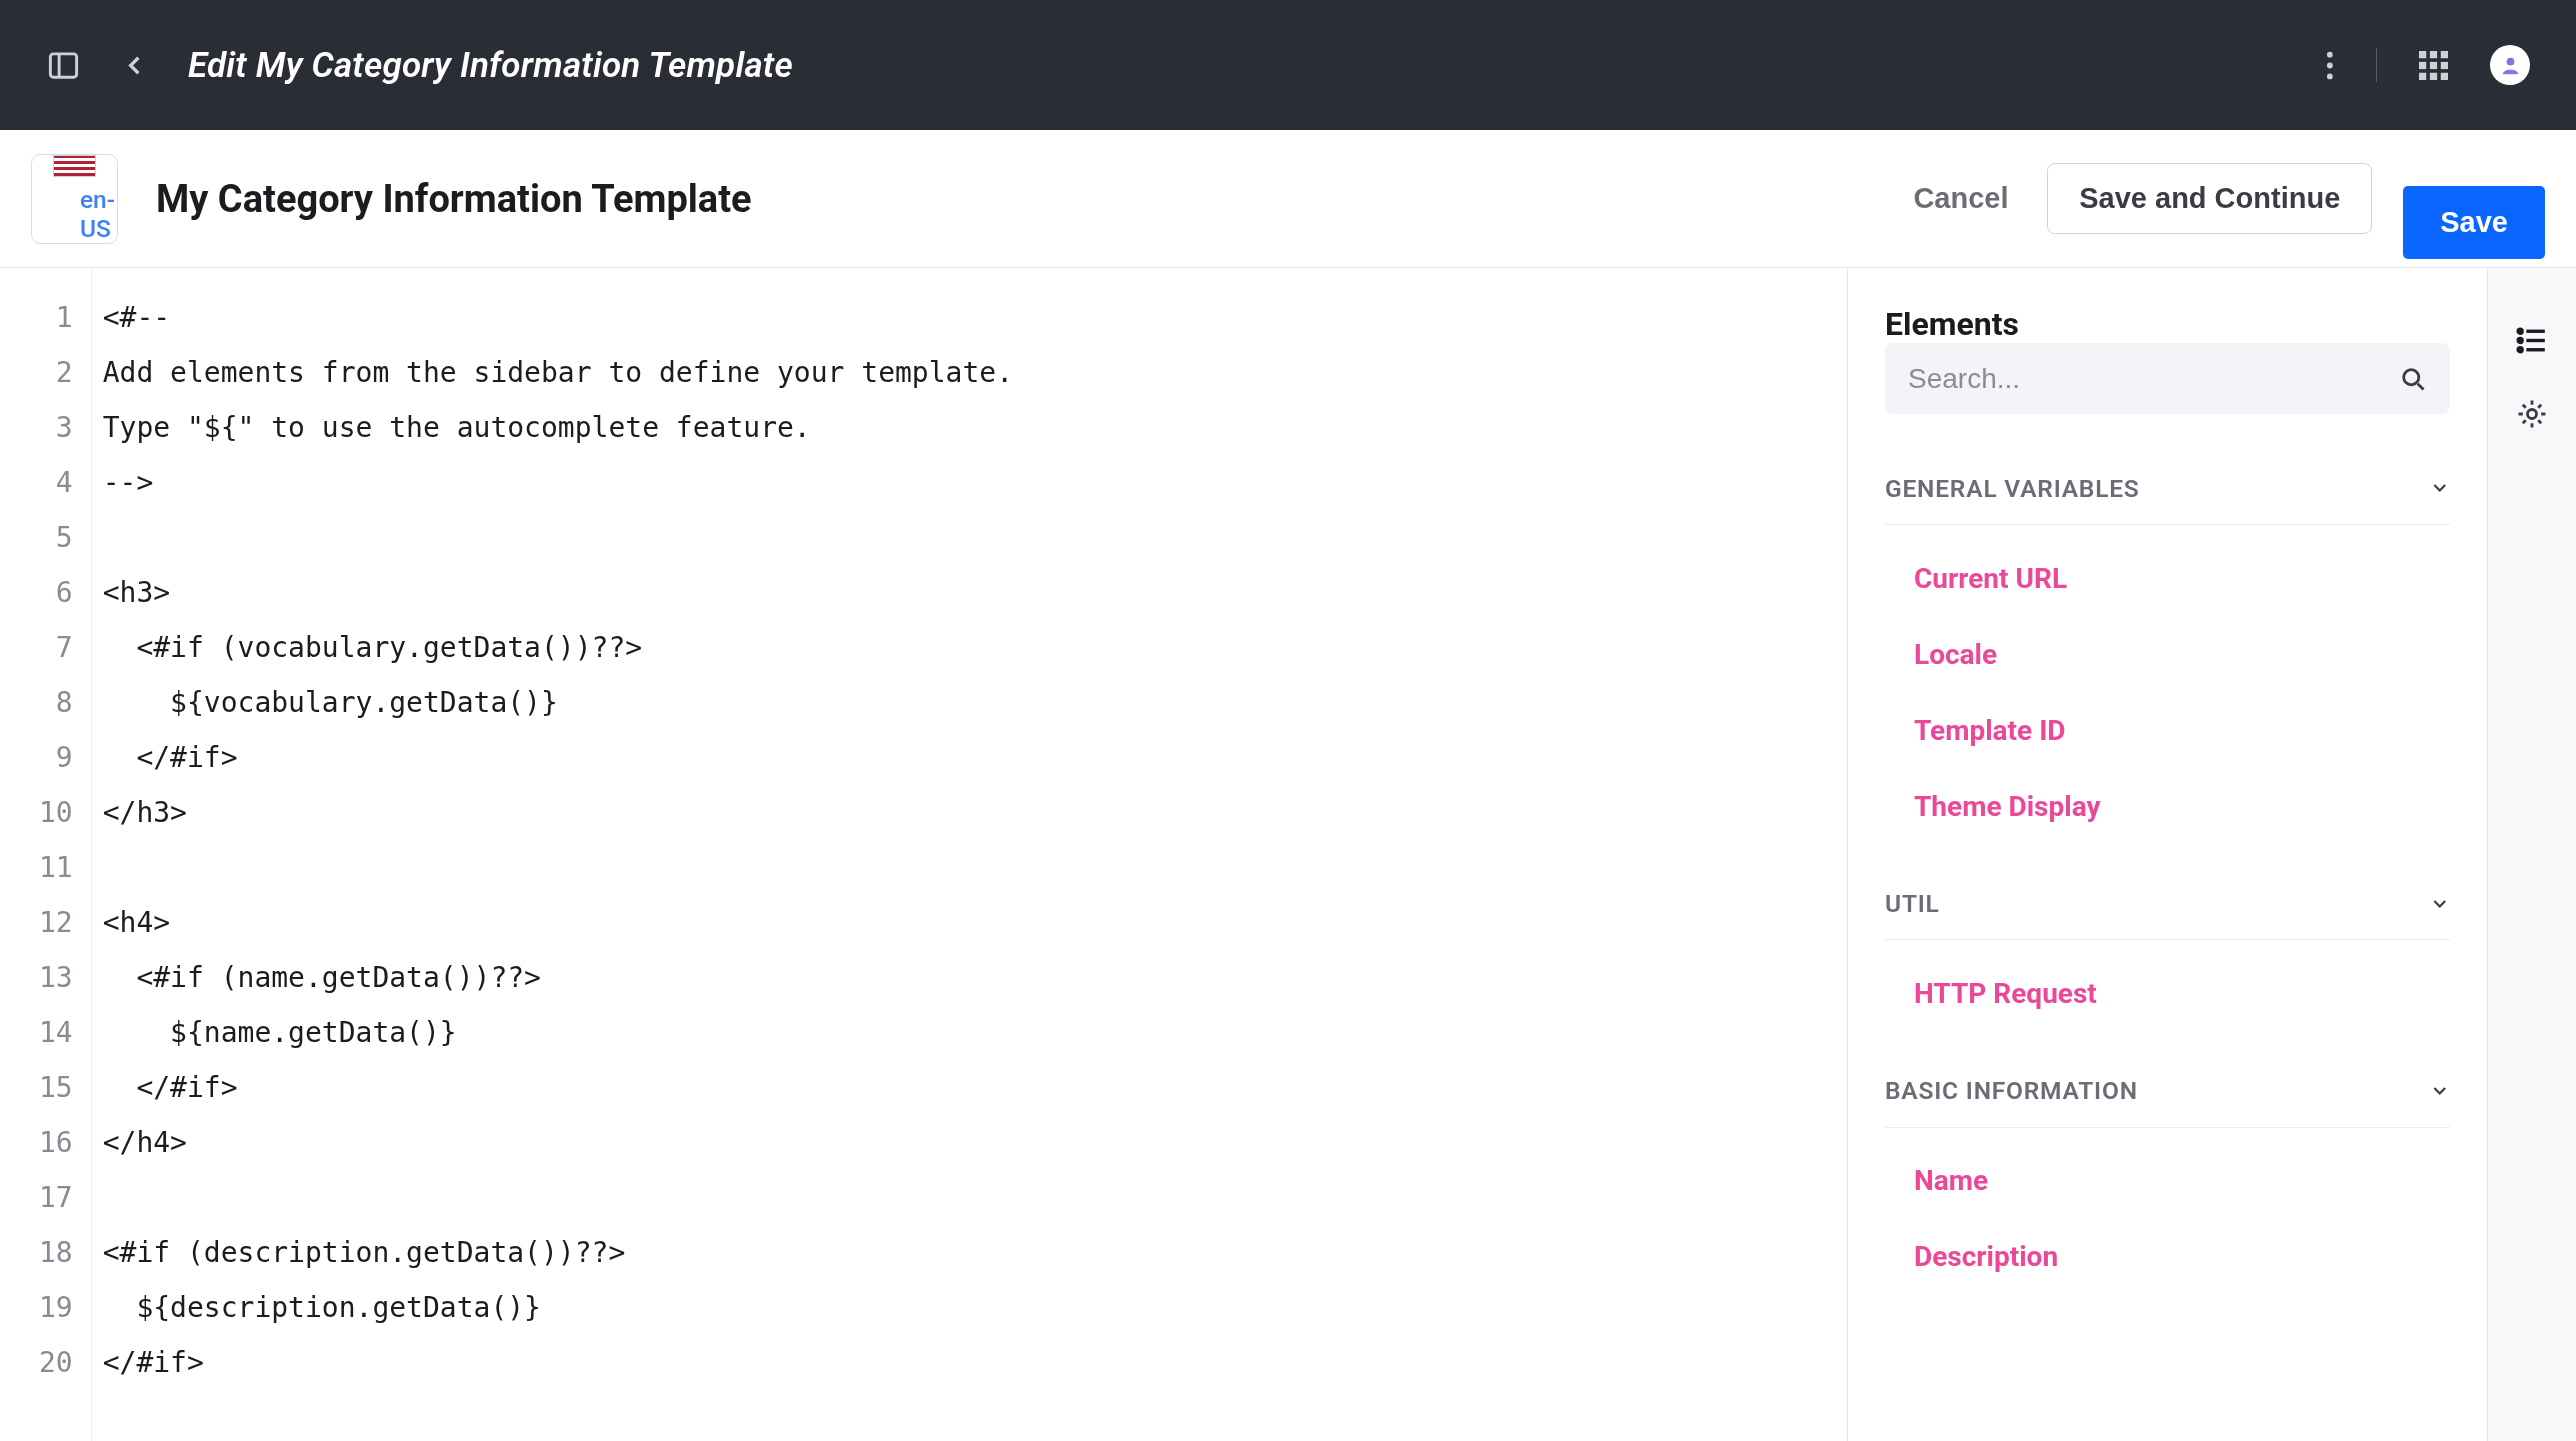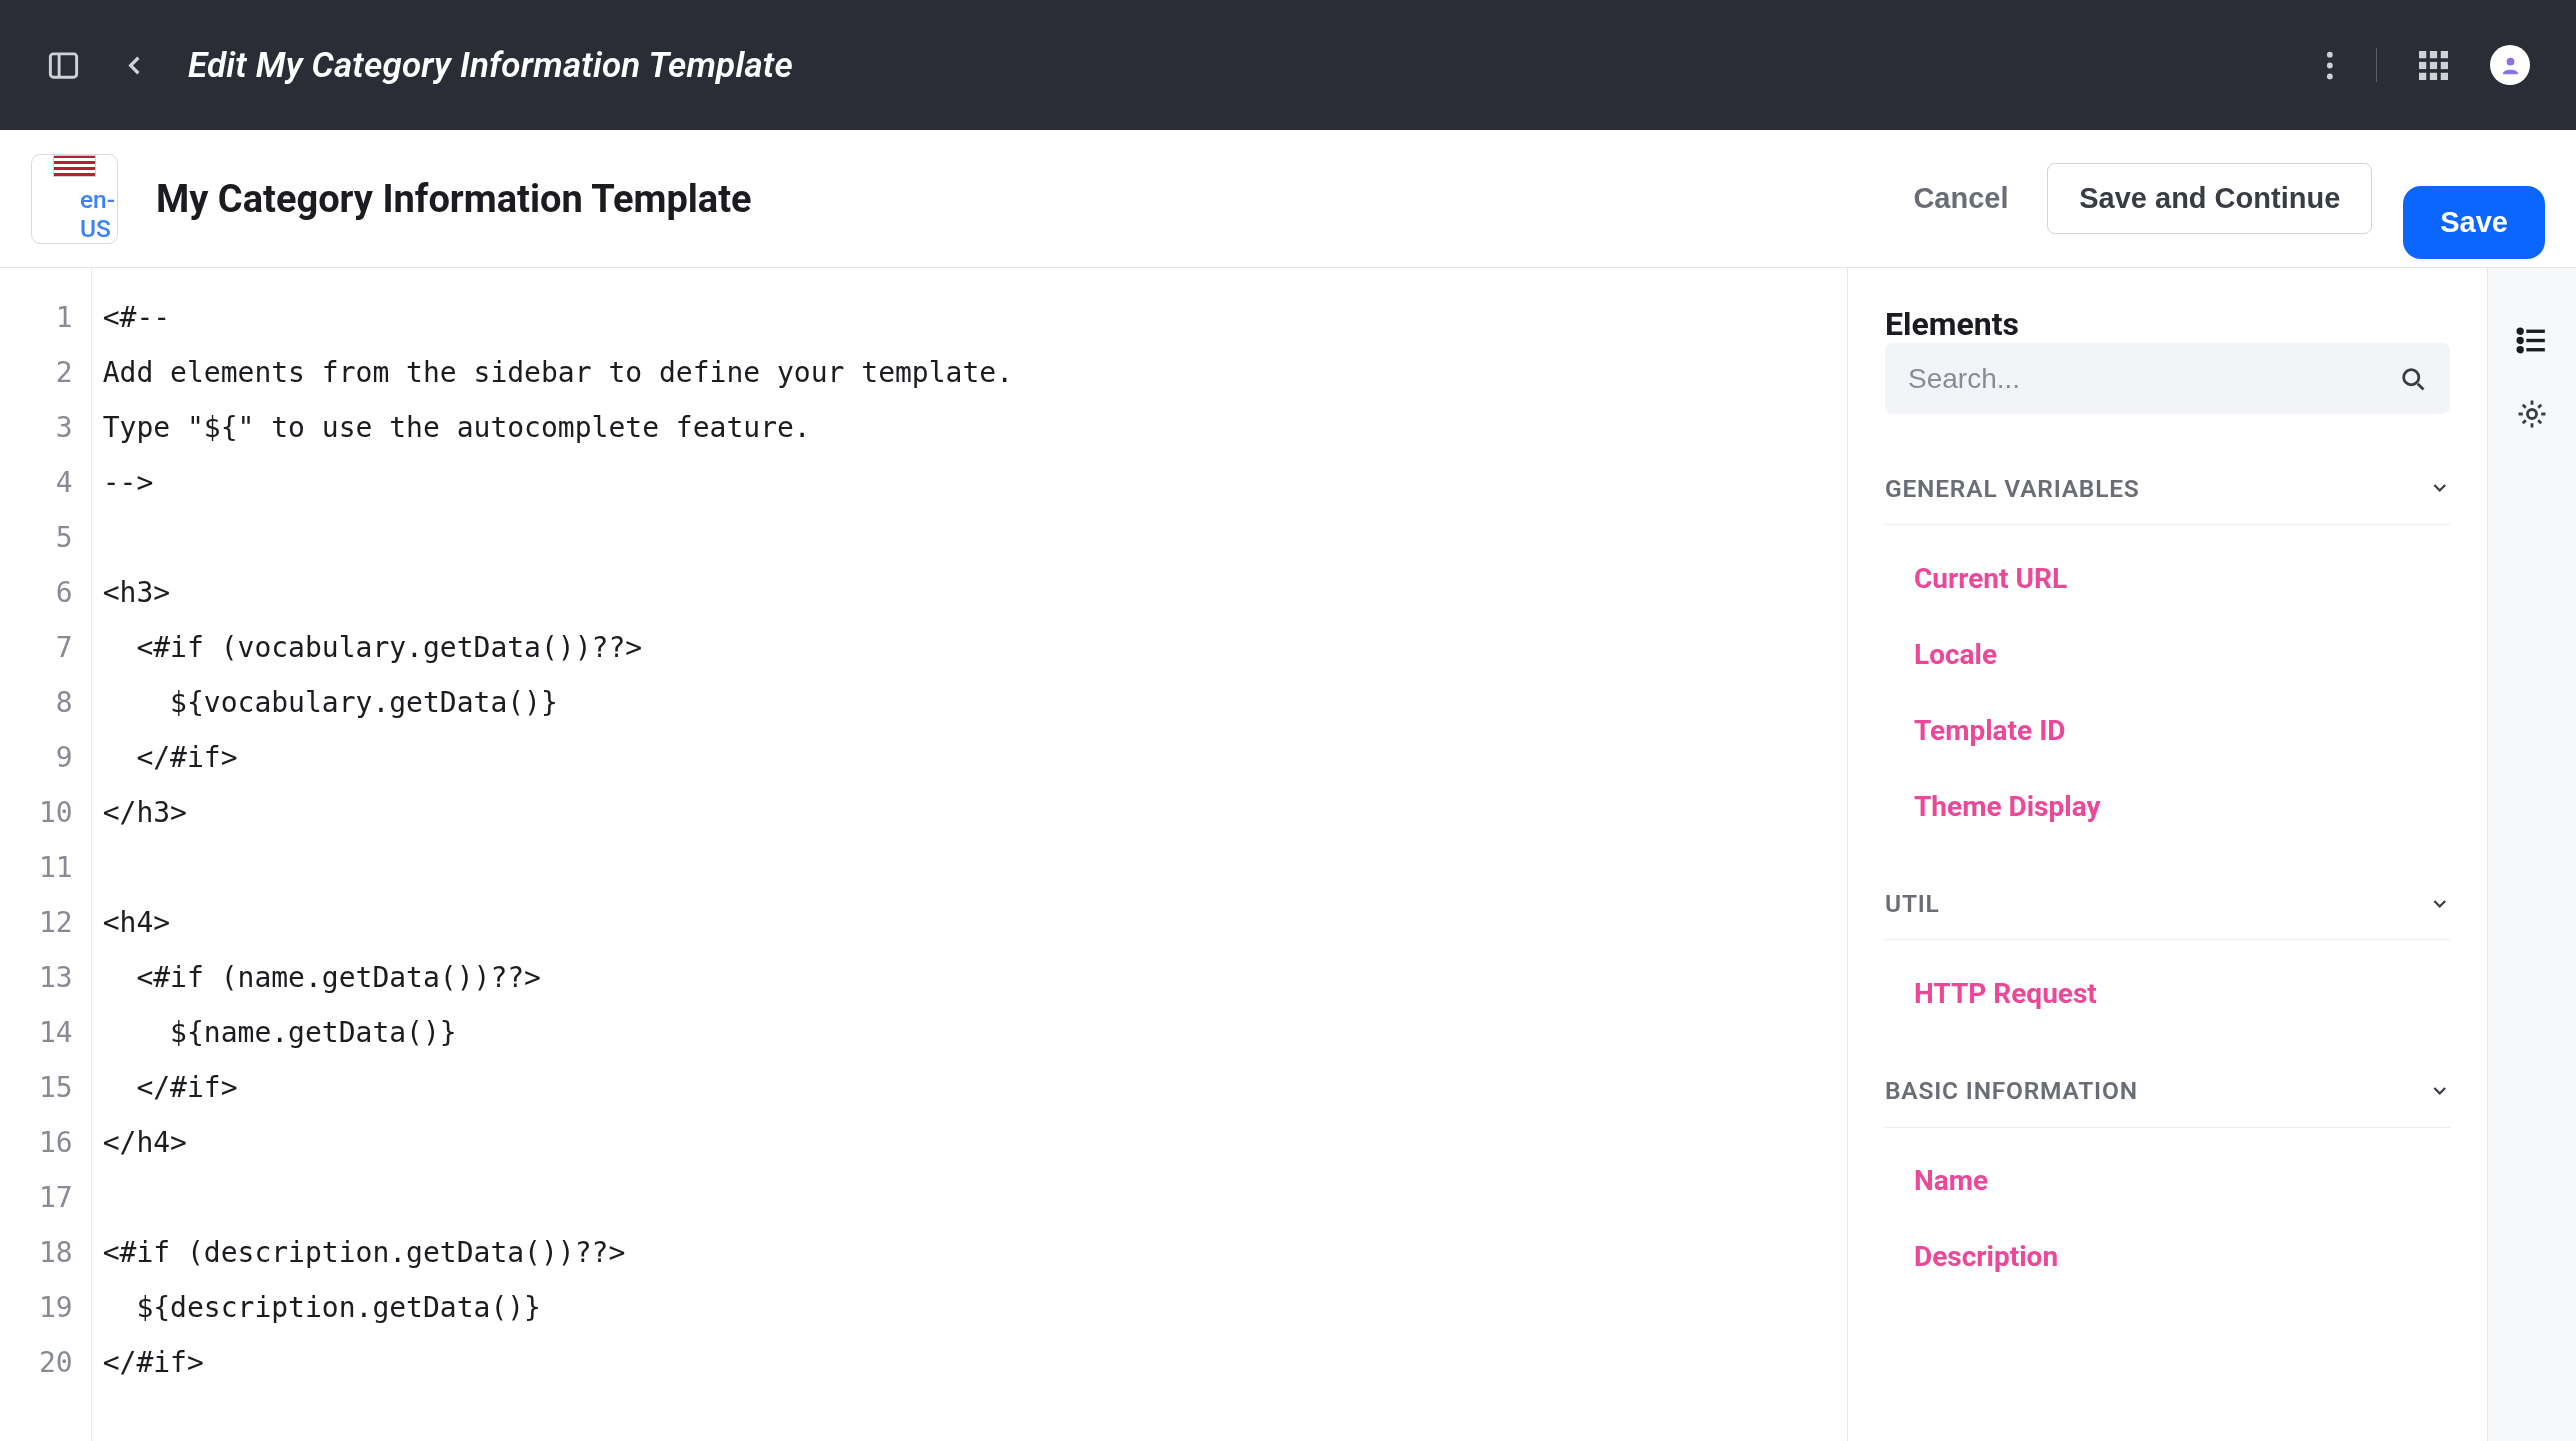--- a/index.html
+++ b/index.html
@@ -50,21 +50,21 @@
 .flag { width: 43px; height: 31px; display: flex; flex-direction: column; border: 0.8px solid #d0d0d0; }
 .flag-stripes { flex: 1; display: flex; flex-direction: column; }
 .flag-stripes div { flex: 1; }
 .flag .r { background: #b22234; }
 .flag .w { background: #fff; }
 .locale-text { font-size: 24.5px; color: #3b82f6; font-weight: 500; margin-left: 48px; }
 .page-title { font-size: 38px; font-weight: 700; margin-left: 38px; color: #1b1c20; }
 .subheader-actions { margin-left: auto; display: flex; align-items: center; gap: 31px; }
 .btn-text { font-size: 29px; font-weight: 600; color: #6b6d76; cursor: pointer; background: none; border: none; padding: 15.3px 7.7px; }
 .btn-outline { font-size: 29px; font-weight: 600; color: #3a3c44; background: #fff; border: 1.5px solid #d0d2d8; border-radius: 7.7px; padding: 18.4px 31px; cursor: pointer; }
-.btn-primary { font-size: 29px; font-weight: 600; color: #fff; background: #0b66ff; border: none; border-radius: 18px; padding: 20px 37px; cursor: pointer; margin-top: 47px; }
+.btn-primary { font-size: 29px; font-weight: 600; color: #fff; background: #0b66ff; border: none; border-radius: 5px; padding: 20px 37px; cursor: pointer; margin-top: 47px; }
 
 
 .main { flex: 1; display: flex; overflow: hidden; background: #f7f8fa; }
 
 .editor-wrap {
   flex: 1;
   display: flex;
   background: #fff;
   border-right: 1.5px solid #e5e6ea;
   overflow: hidden;

